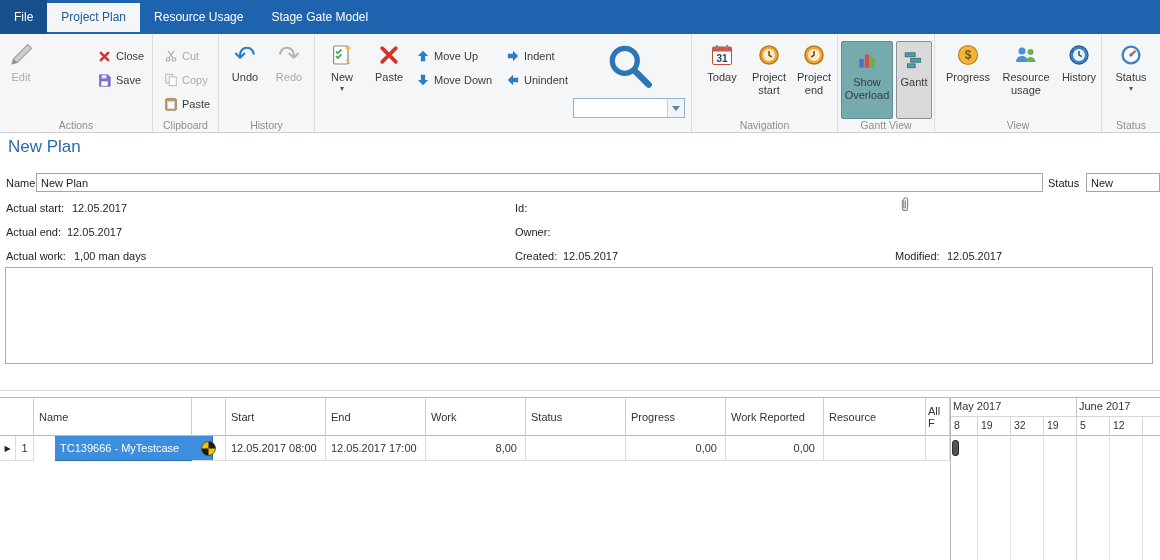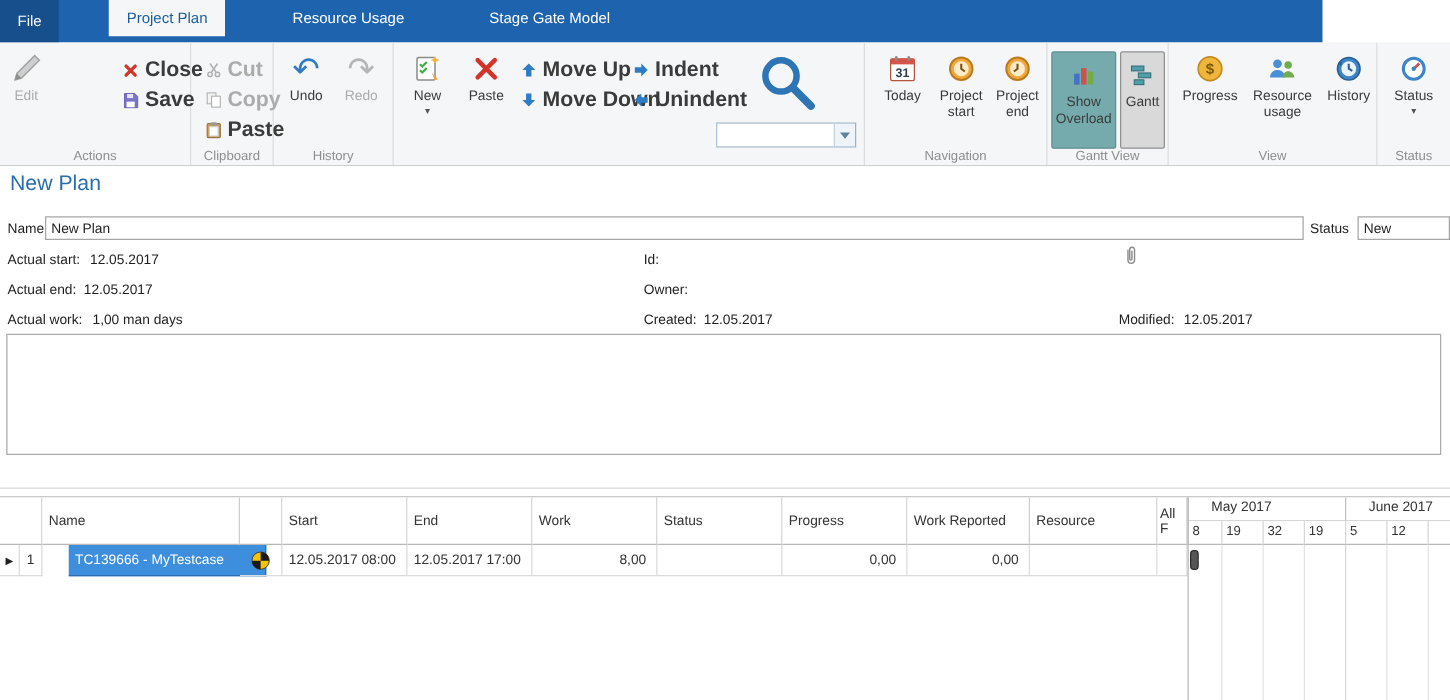--- a/index.html
+++ b/index.html
@@ -1,29 +1,29 @@
 <!DOCTYPE html>
 <html><head>
 <meta charset="utf-8">
 <style>
   *{margin:0;padding:0;box-sizing:border-box;}
   html,body{width:1160px;height:560px;overflow:hidden;}
   body{font-family:"Liberation Sans","DejaVu Sans",sans-serif;background:#fff;position:relative;color:#222;}
   
-  #tabbar{position:absolute;top:0;left:0;width:1058px;height:34px;background:#1e63ad;display:flex;align-items:flex-start;gap:40px;}
+  #tabbar{position:absolute;top:0;left:0;width:1160px;height:34px;background:#1e63ad;display:flex;align-items:center;}
   .tab{height:29px;line-height:29px;padding:0 14px;font-size:12px;color:#fff;cursor:default;white-space:nowrap;}
   .tab.file{height:34px;line-height:34px;background:#174f8d;}
   .tab.sel{background:#f5f6f7;color:#1a5c9e;}
   
   #ribbon{position:absolute;top:34px;left:0;width:1160px;height:99px;background:#f5f6f7;border-bottom:1px solid #cfcfcf;}
   .rgroup{position:absolute;top:0;height:98px;border-right:1px solid #dddddd;}
   .glabel{position:absolute;bottom:1px;left:0;width:100%;text-align:center;font-size:10.5px;color:#8f8f8f;white-space:nowrap;}
   .bigbtn{position:absolute;top:7px;display:flex;flex-direction:column;align-items:center;font-size:11px;line-height:12.5px;text-align:center;color:#3b3b3b;cursor:default;}
   .bigbtn .bicon{height:28px;display:flex;align-items:center;justify-content:center;margin-bottom:2px;}
-  .smallbtn{position:absolute;display:flex;align-items:center;gap:4px;font-size:17px;color:#3b3b3b;height:20px;cursor:default;white-space:nowrap;font-weight:bold;}
+  .smallbtn{position:absolute;display:flex;align-items:center;gap:4px;font-size:11px;color:#3b3b3b;height:20px;cursor:default;white-space:nowrap;}
   .sicon{width:15px;height:15px;display:flex;align-items:center;justify-content:center;}
   .dis{color:#ababab;}
   .caret{font-size:8px;color:#555;margin-top:1px;line-height:8px;}
   .toggled{background:#76abad;border:1px solid #5d8f91;border-radius:2px;height:78px;padding-top:4px;}
   .pressed{background:#d9d9d9;border:1px solid #909090;border-radius:2px;height:78px;padding-top:4px;}
   
   #main{position:absolute;top:133px;left:0;width:1160px;height:427px;background:#fff;}
   .ptitle{position:absolute;left:8px;top:4px;font-size:17px;color:#2a6dad;}
   .flabel{position:absolute;font-size:11px;color:#1e1e1e;white-space:nowrap;}
   .fval{position:absolute;font-size:11px;color:#1e1e1e;white-space:nowrap;}
@@ -31,21 +31,21 @@
   #notes{position:absolute;left:5px;top:134px;width:1148px;height:97px;border:1px solid #ababab;resize:none;font-family:inherit;font-size:11px;}
   .hline{position:absolute;left:0;width:1160px;height:0;border-top:1px solid #d6d6d6;}
   
   #gridwrap{position:absolute;top:264px;left:0;width:1160px;height:163px;border-top:1px solid #b9b9b9;}
   .hcell{position:absolute;top:0;height:38px;border-right:1px solid #cdcdcd;border-bottom:1px solid #b9b9b9;display:flex;align-items:center;padding:0 5px;font-size:11px;color:#333;background:#fff;overflow:hidden;}
   .dcell{position:absolute;top:38px;height:25px;border-right:1px solid #dcdcdc;border-bottom:1px solid #dcdcdc;display:flex;align-items:center;padding:0 5px;font-size:11px;color:#333;overflow:hidden;white-space:nowrap;}
   .ctr{justify-content:center;padding:0;}
   .rt{justify-content:flex-end;}
   .selcell{background:#3e8ede;color:#fff;border-right-color:#2f6db3;border-bottom-color:#2f6db3;margin-left:21px;}
   
-  .mcell{position:absolute;top:0;height:19px;border-left:1px solid #c3c3c3;border-bottom:1px solid #d6d6d6;font-size:11px;color:#333;padding:2px 0 0 18px;overflow:hidden;white-space:nowrap;background:#fff;}
+  .mcell{position:absolute;top:0;height:19px;border-left:1px solid #c3c3c3;border-bottom:1px solid #d6d6d6;font-size:11px;color:#333;padding:2px 0 0 2px;overflow:hidden;white-space:nowrap;background:#fff;}
   .wcell{position:absolute;top:19px;height:19px;border-left:1px solid #d6d6d6;border-bottom:1px solid #b9b9b9;font-size:10.5px;color:#333;padding:2px 0 0 3px;background:#fff;}
   .vline{position:absolute;top:38px;height:125px;width:0;border-left:1px solid #e3e3e3;}
   .vline.strong{top:0;height:163px;border-left:1px solid #b9b9b9;}
   .milestone{position:absolute;left:952px;top:42px;width:7px;height:16px;background:#555;border:1px solid #2e2e2e;border-radius:3px;}
 </style>
 </head>
 <body>
 
 <div id="tabbar">
   <div class="tab file">File</div>

